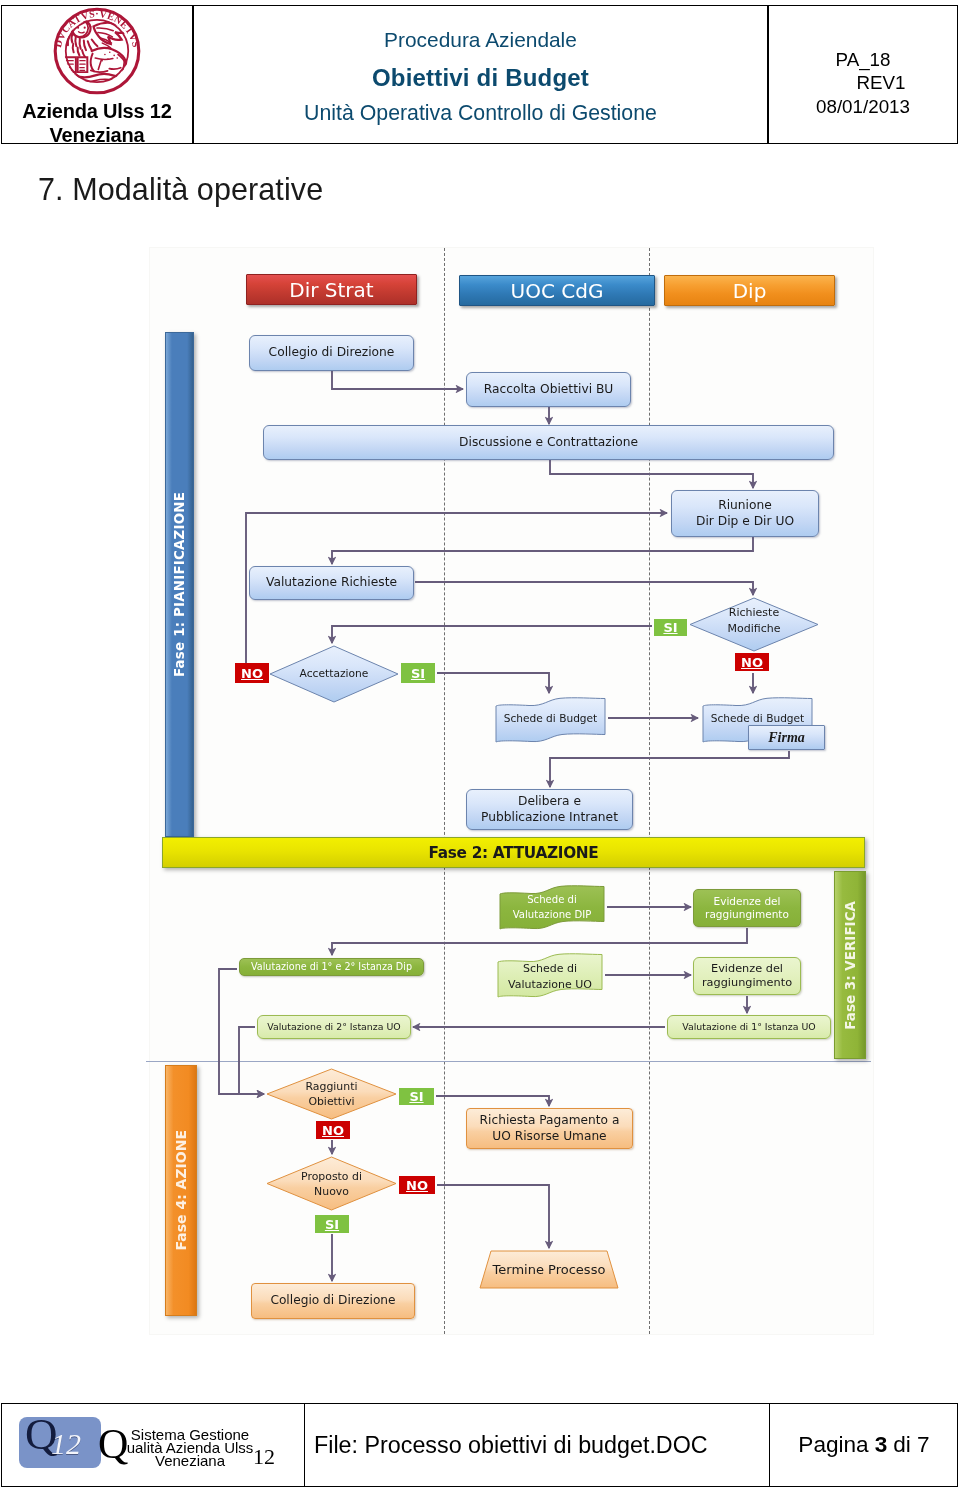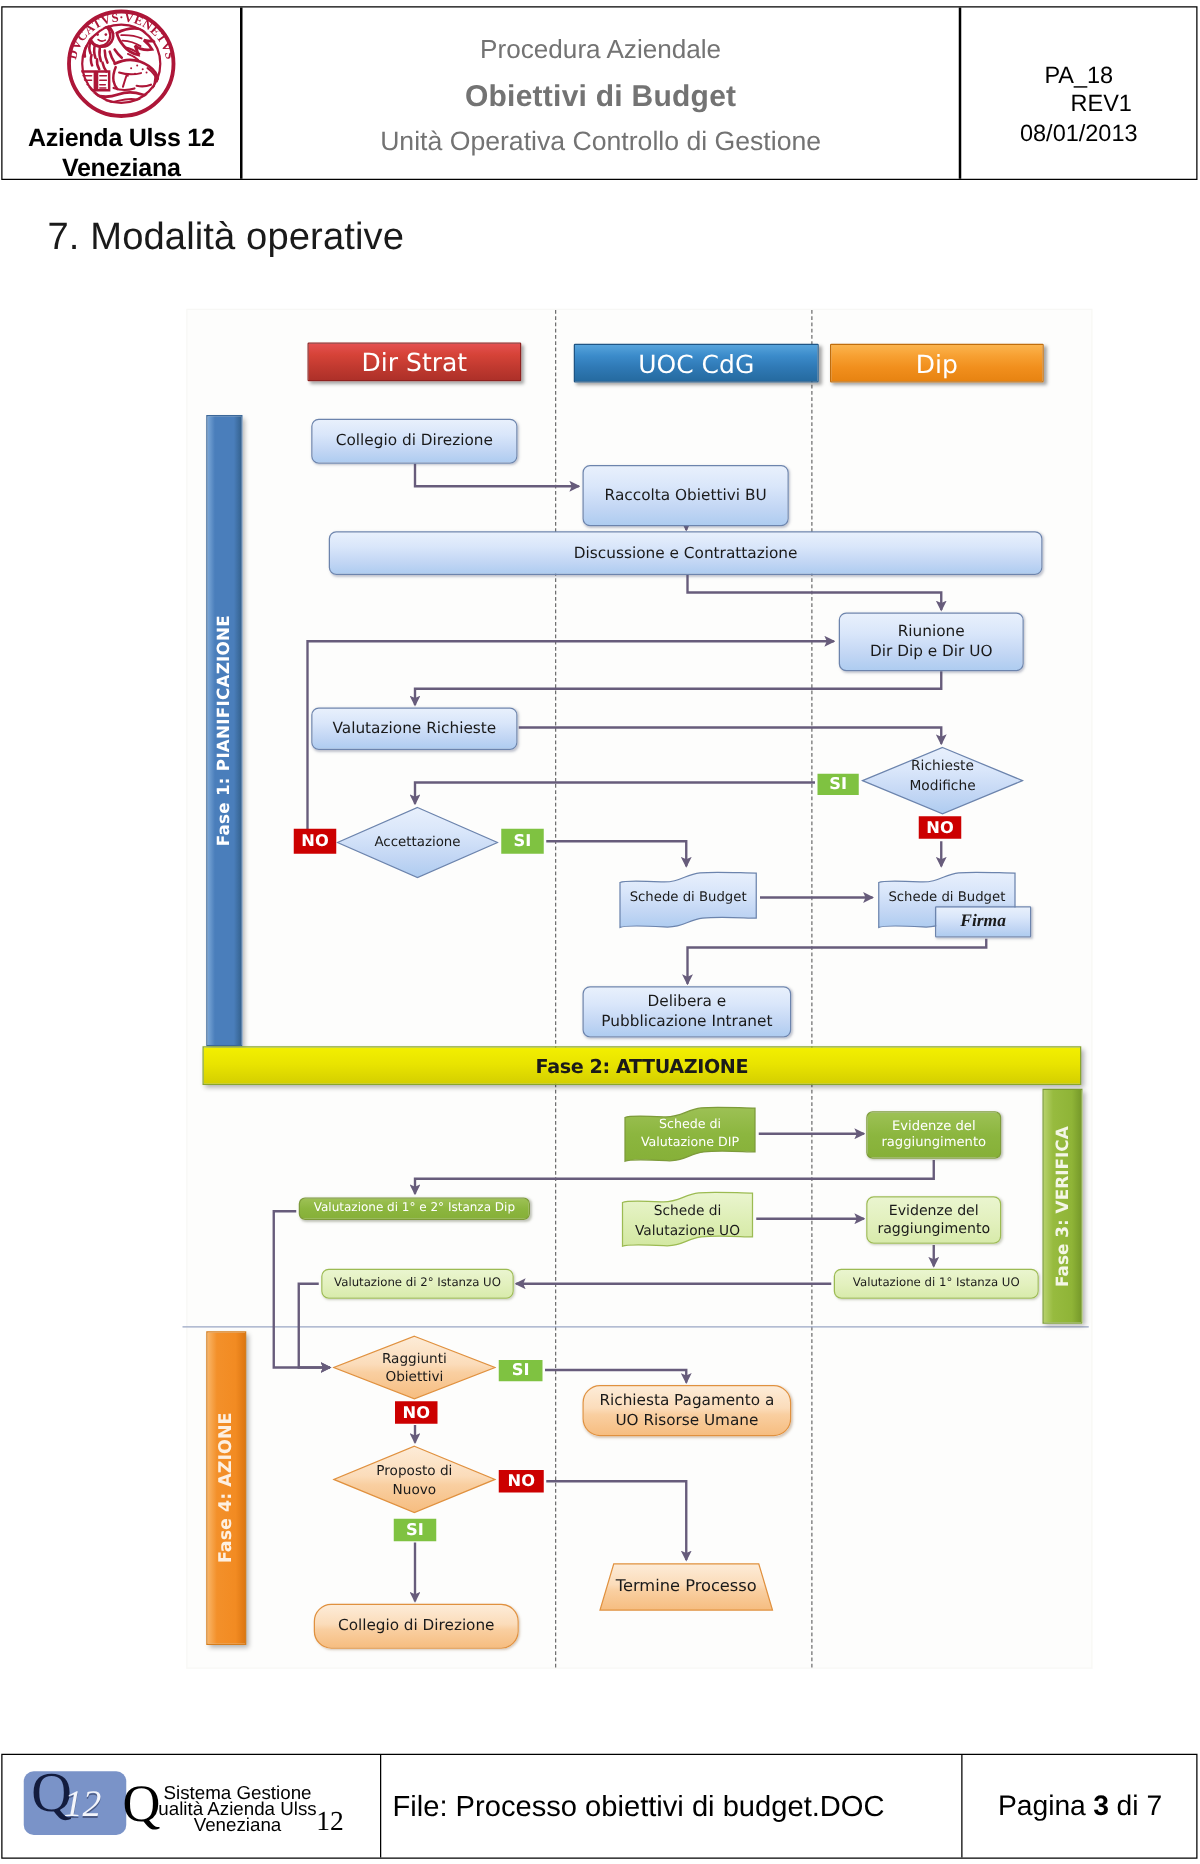--- a/index.html
+++ b/index.html
@@ -9,21 +9,21 @@
 
   
   #hdr{position:absolute;left:1px;top:5px;width:957px;height:139px;box-sizing:border-box;
        border:1.6px solid #000;}
   #hdr .vline{position:absolute;top:0;bottom:0;width:1.6px;background:#000;}
   #hdr-logo{position:absolute;left:0;top:0;width:190px;height:100%;}
   #hdr-logo .crest{position:absolute;left:50%;top:1px;transform:translateX(-50%);}
   #hdr-logo .orgname{position:absolute;left:0;right:0;top:93px;text-align:center;
        font-size:20px;font-weight:bold;line-height:24px;letter-spacing:-0.2px;color:#000;}
   #hdr-mid{position:absolute;left:192px;top:0;width:573px;height:100%;}
-  #hdr-mid .l{position:absolute;left:0;right:0;text-align:center;color:#737373;}
+  #hdr-mid .l{position:absolute;left:0;right:0;text-align:center;color:#0c4a6e;}
   #hdr-mid .l1{top:22px;font-size:20.9px;}
   #hdr-mid .l2{top:58px;font-size:24px;font-weight:bold;letter-spacing:0.2px;}
   #hdr-mid .l3{top:95px;font-size:21.3px;}
   #hdr-rt{position:absolute;left:767px;top:0;right:0;height:100%;}
   #hdr-rt .l{position:absolute;left:0;right:0;text-align:center;font-size:18.8px;color:#000;}
   #hdr-rt .r1{top:43px;}
   #hdr-rt .r2{top:66px;padding-left:36px;}
   #hdr-rt .r3{top:90px;}
 
   
@@ -77,32 +77,32 @@
   
   .r-blue{border:1px solid #6c84ad;border-radius:6px;
       background:linear-gradient(180deg,#e8f0fc 0%,#d9e6fa 35%,#c2d6f4 72%,#aeccf0 100%);
       box-shadow:1px 1px 2px rgba(80,90,120,.35);font-size:12.25px;}
   .r-gdark{border:1px solid #7d9b3a;border-radius:5px;
       background:linear-gradient(180deg,#9dc155 0%,#8cb63f 50%,#86b038 100%);
       color:#fff;box-shadow:1px 1px 2px rgba(80,90,60,.35);font-size:9.6px;}
   .r-glight{border:1px solid #9cbb52;border-radius:6px;
       background:linear-gradient(180deg,#eaf5cf 0%,#e2f0bd 55%,#d8ebab 100%);
       box-shadow:1px 1px 2px rgba(90,100,60,.3);font-size:9.4px;}
-  .r-orange{border:1px solid #e0913f;border-radius:14px;
+  .r-orange{border:1px solid #e0913f;border-radius:4px;
       background:linear-gradient(180deg,#fdecd8 0%,#fbdcba 45%,#f9cfa1 58%,#f6bd80 100%);
       box-shadow:1px 1px 2px rgba(140,100,60,.35);font-size:12.2px;}
 
   .nd .ml{line-height:1.26;}
   .nd.r-gdark{color:#fff;}
   .nd.r-gdark .ml{color:#fff;}
   
   #conn{position:absolute;left:0;top:0;width:723px;height:1086px;overflow:visible;}
   
   .chip{position:absolute;box-sizing:border-box;display:flex;align-items:center;justify-content:center;
-        font-family:"DejaVu Sans",sans-serif;font-weight:bold;color:#fff;z-index:6;}
+        font-family:"DejaVu Sans",sans-serif;font-weight:bold;color:#fff;z-index:6;text-decoration:underline;}
   .chip-si{background:#7fc241;font-size:13px;}
   .chip-no{background:#cc0000;font-size:13px;}
   
   .doc{position:absolute;z-index:4;}
   .doc .lbl{position:absolute;left:0;right:0;text-align:center;font-family:"DejaVu Sans",sans-serif;
         color:#1a1a1a;line-height:1.3;}
   
   .dia{position:absolute;z-index:4;}
   .dia .lbl{position:absolute;left:0;right:0;text-align:center;font-family:"DejaVu Sans",sans-serif;
         color:#1a1a1a;line-height:1.3;}
@@ -306,21 +306,21 @@
 
       <path d="M287 937 H399 V1000"></path>
 
       <path d="M182 986 V1033"></path>
     </g>
   </svg>
 
   <div class="nd r-blue" style="left:99px;top:87px;width:165px;height:36px">
         <span class="ml">Collegio di Direzione</span>
       </div>
-  <div class="nd r-blue" style="left:316px;top:124px;width:165px;height:49px">
+  <div class="nd r-blue" style="left:316px;top:124px;width:165px;height:35px">
         <span class="ml">Raccolta Obiettivi BU</span>
       </div>
   <div class="nd r-blue" style="left:113px;top:177px;width:571px;height:35px">
         <span class="ml">Discussione e Contrattazione</span>
       </div>
   <div class="nd r-blue" style="left:521px;top:242px;width:148px;height:47px">
         <span class="ml">Riunione<br>Dir Dip e Dir UO</span>
       </div>
   <div class="nd r-blue" style="left:99px;top:318px;width:165px;height:34px">
         <span class="ml">Valutazione Richieste</span>

